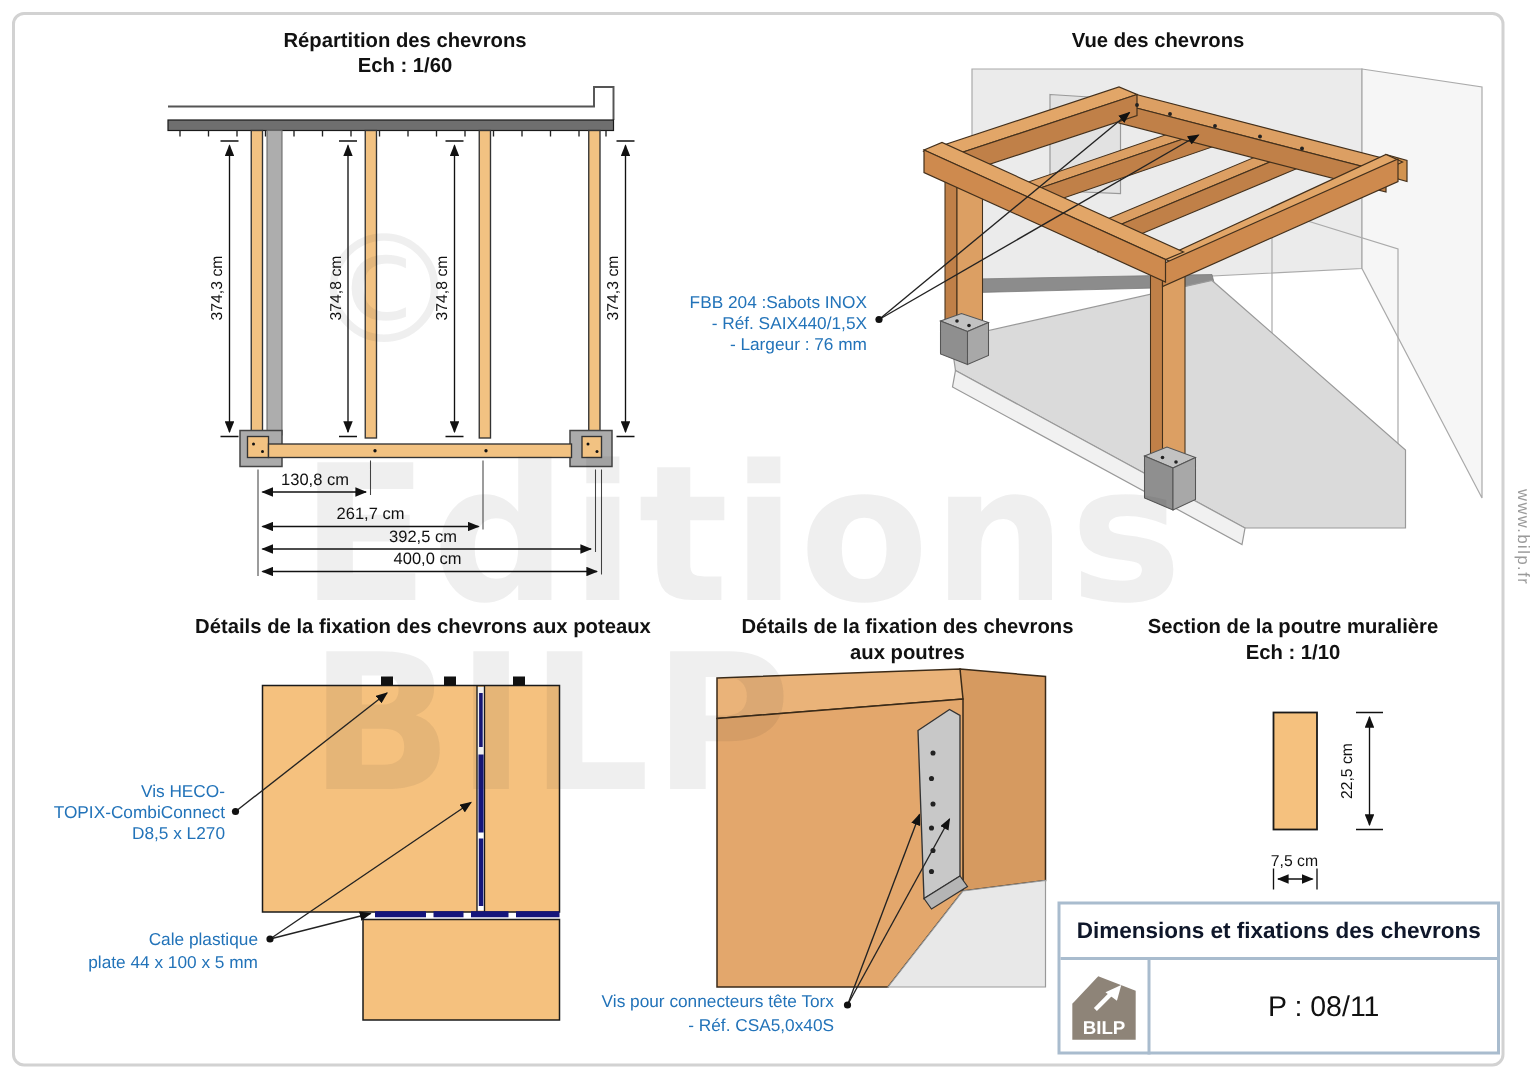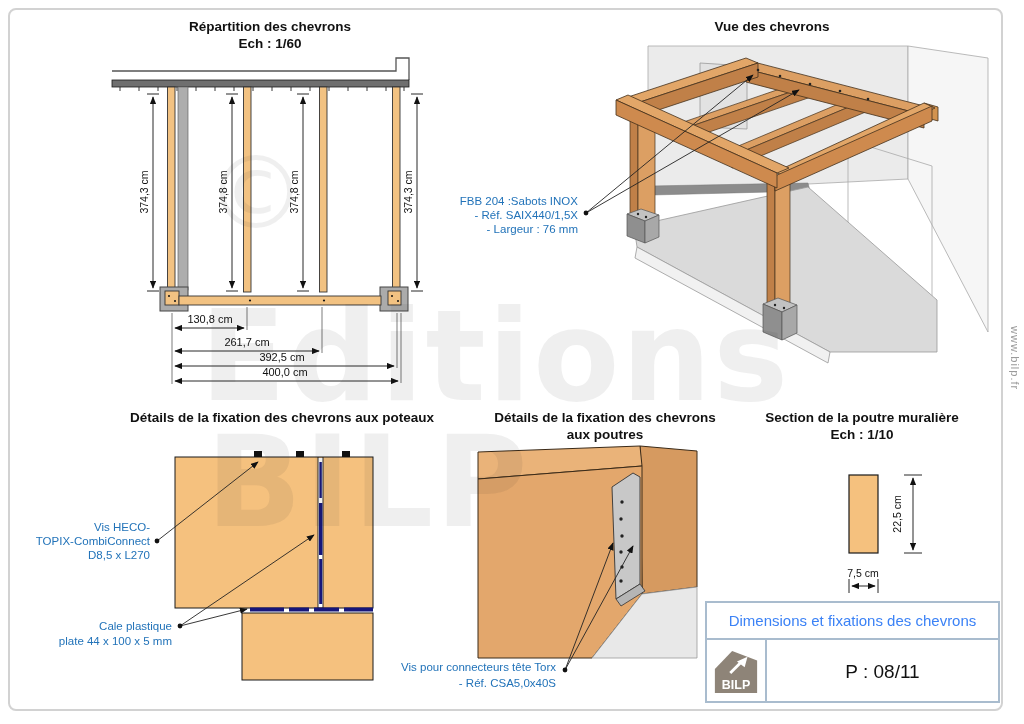--- a/index.html
+++ b/index.html
@@ -17,22 +17,22 @@
   .wm{position:absolute;color:rgba(40,40,40,0.075);font-family:"DejaVu Sans",sans-serif;
       font-weight:bold;pointer-events:none;z-index:5;line-height:1;white-space:nowrap;}
   #wm-c{left:206px;top:144px;font-size:100px;font-weight:normal;}
   #wm-1{left:200px;top:294px;font-size:126px;letter-spacing:2px;}
   #wm-2{left:206px;top:420px;font-size:126px;letter-spacing:2px;}
   #site-url{position:absolute;right:3px;top:326px;writing-mode:vertical-rl;
             font-size:11px;color:#9a9a9a;z-index:6;letter-spacing:1px;}
   
   #tblock{position:absolute;left:705px;top:601px;width:295px;height:102px;z-index:4;
           border:2px solid #a9bcce;box-sizing:border-box;background:#fff;}
-  #tblock .trow{height:35px;line-height:35px;text-align:center;color:#3b82f6;
-                font-weight:normal;font-size:15px;border-bottom:2px solid #a9bcce;}
+  #tblock .trow{height:35px;line-height:35px;text-align:center;color:#0f172a;
+                font-weight:bold;font-size:15px;border-bottom:2px solid #a9bcce;}
   #tblock .cells{display:flex;height:63px;}
   #tblock .cell{display:flex;align-items:center;justify-content:center;box-sizing:border-box;}
   #tblock .c-logo{width:60px;border-right:2px solid #a9bcce;}
   #tblock .c-ech{flex:1;border-right:2px solid #a9bcce;font-size:19px;color:#111;}
   #tblock .c-page{flex:1;font-size:19px;color:#111;}
 </style>
 </head>
 <body>
 
 <div id="stage">

